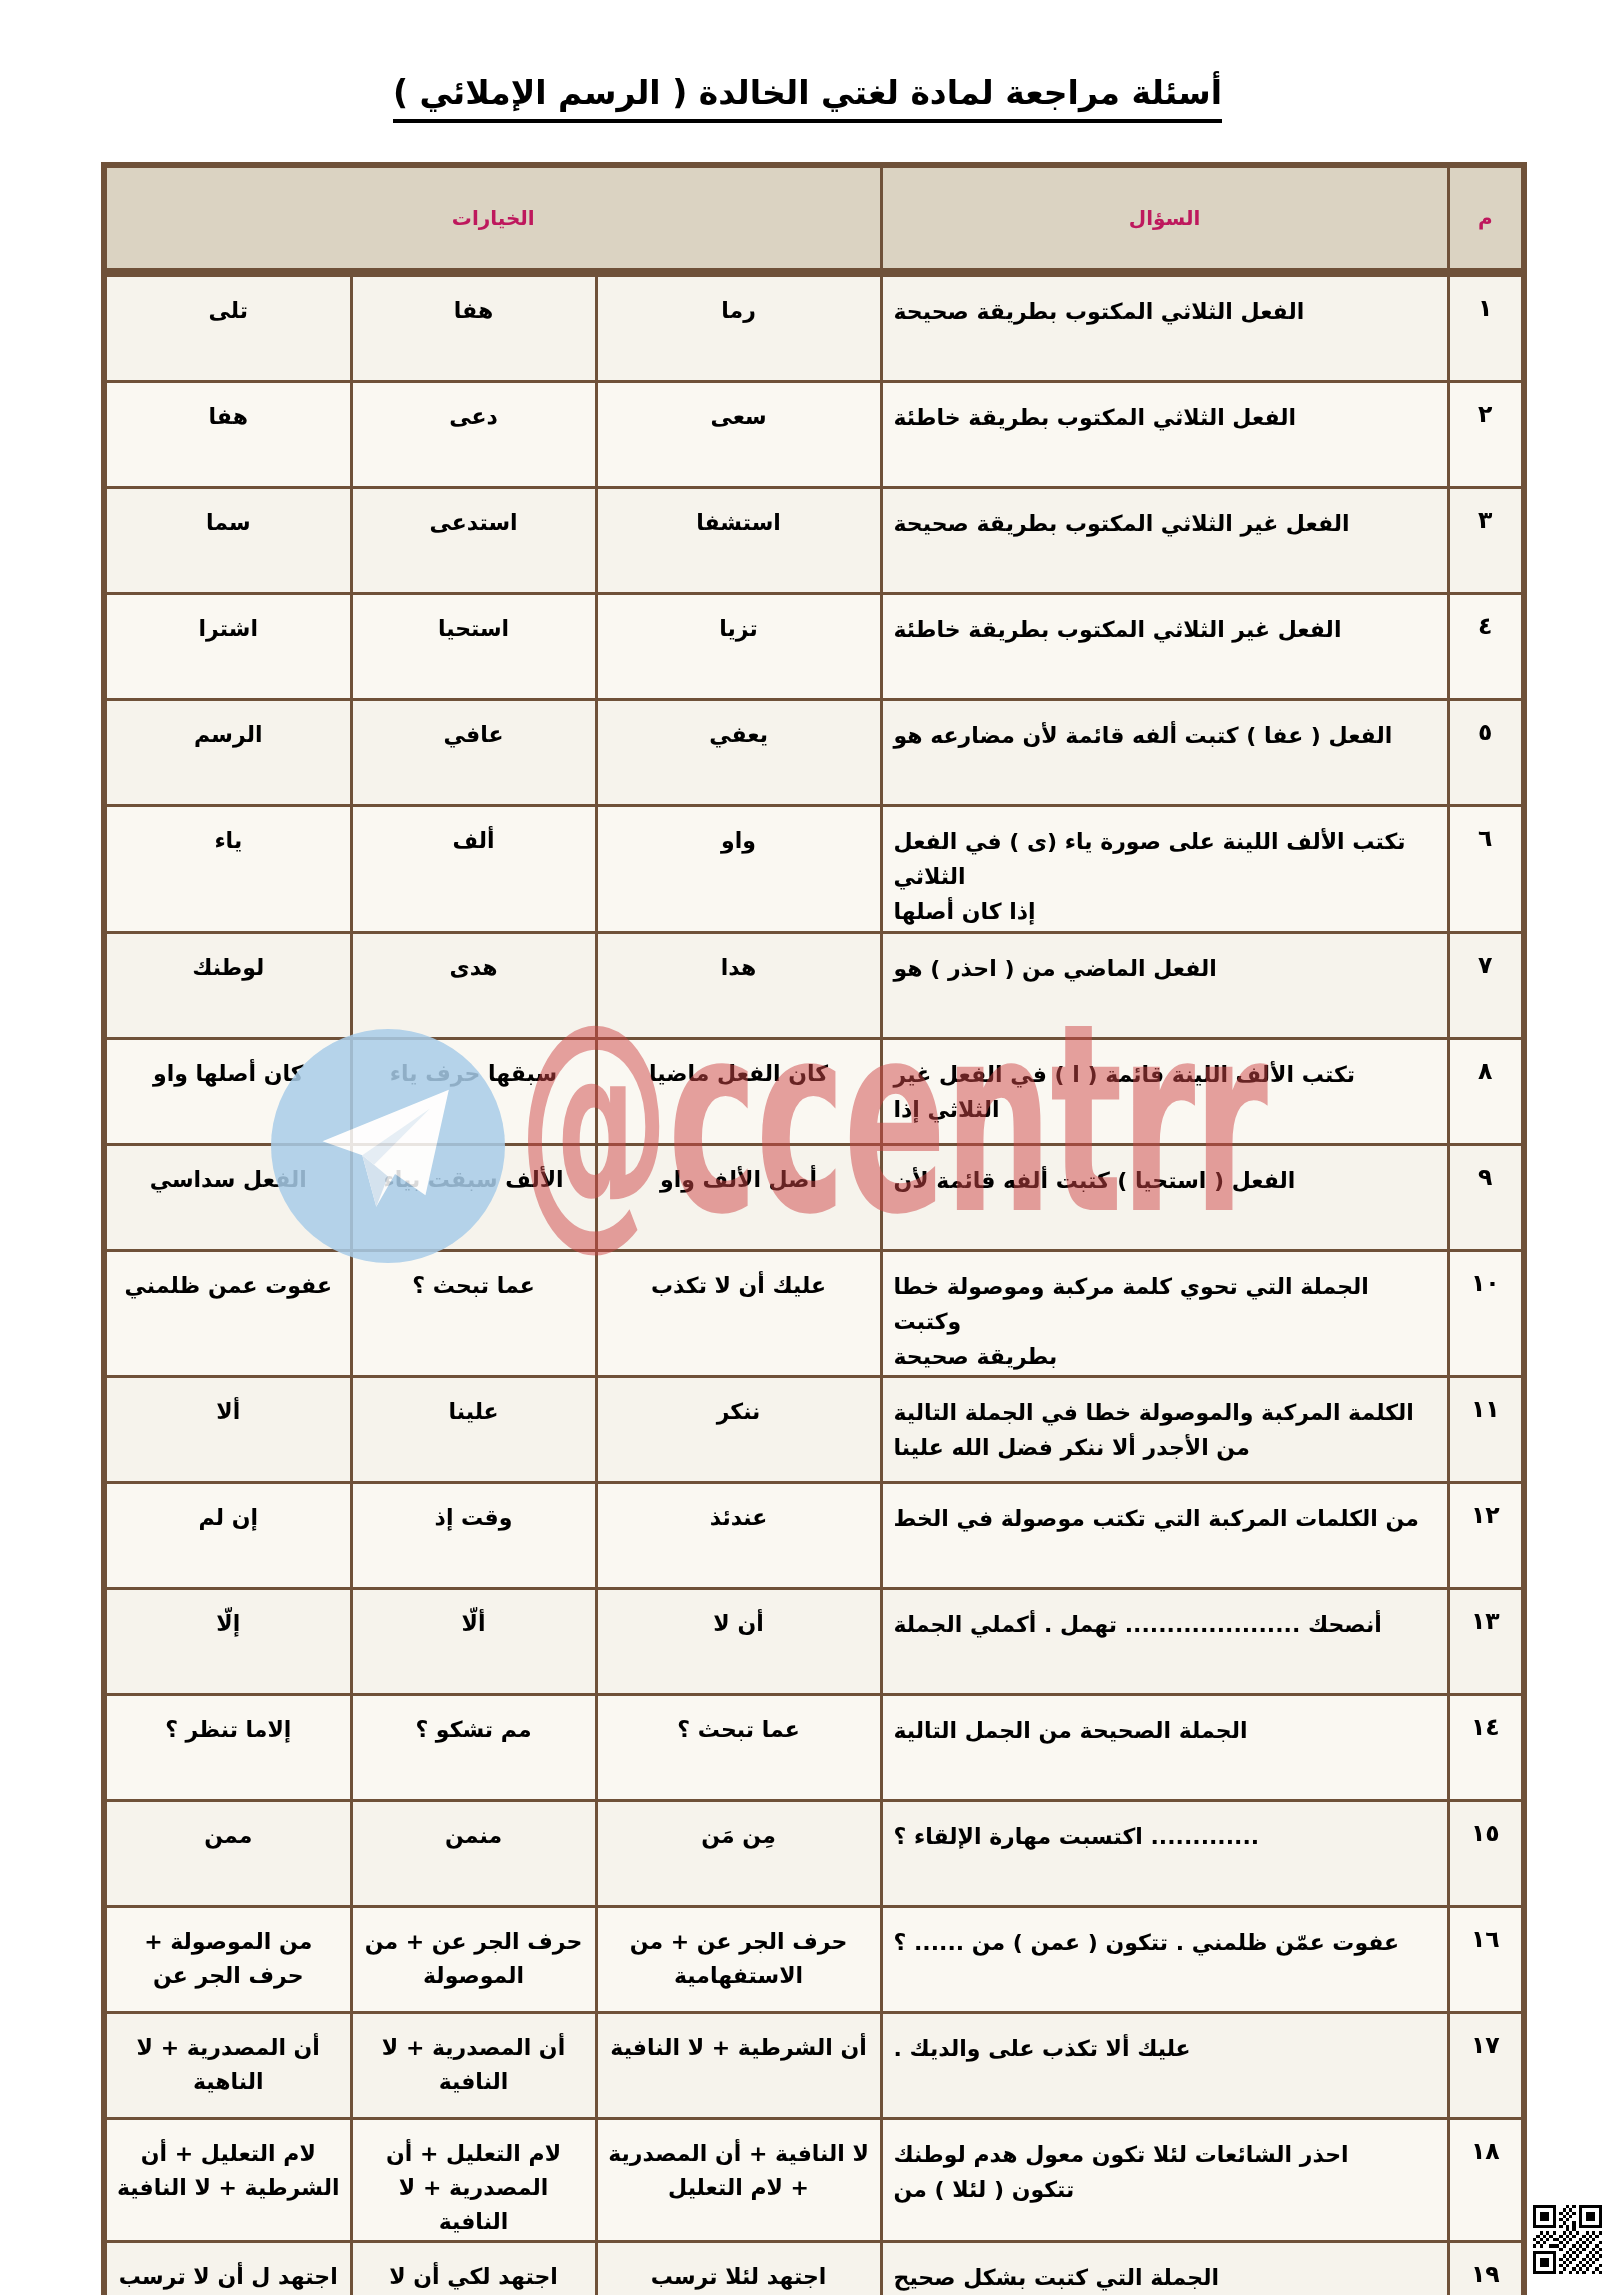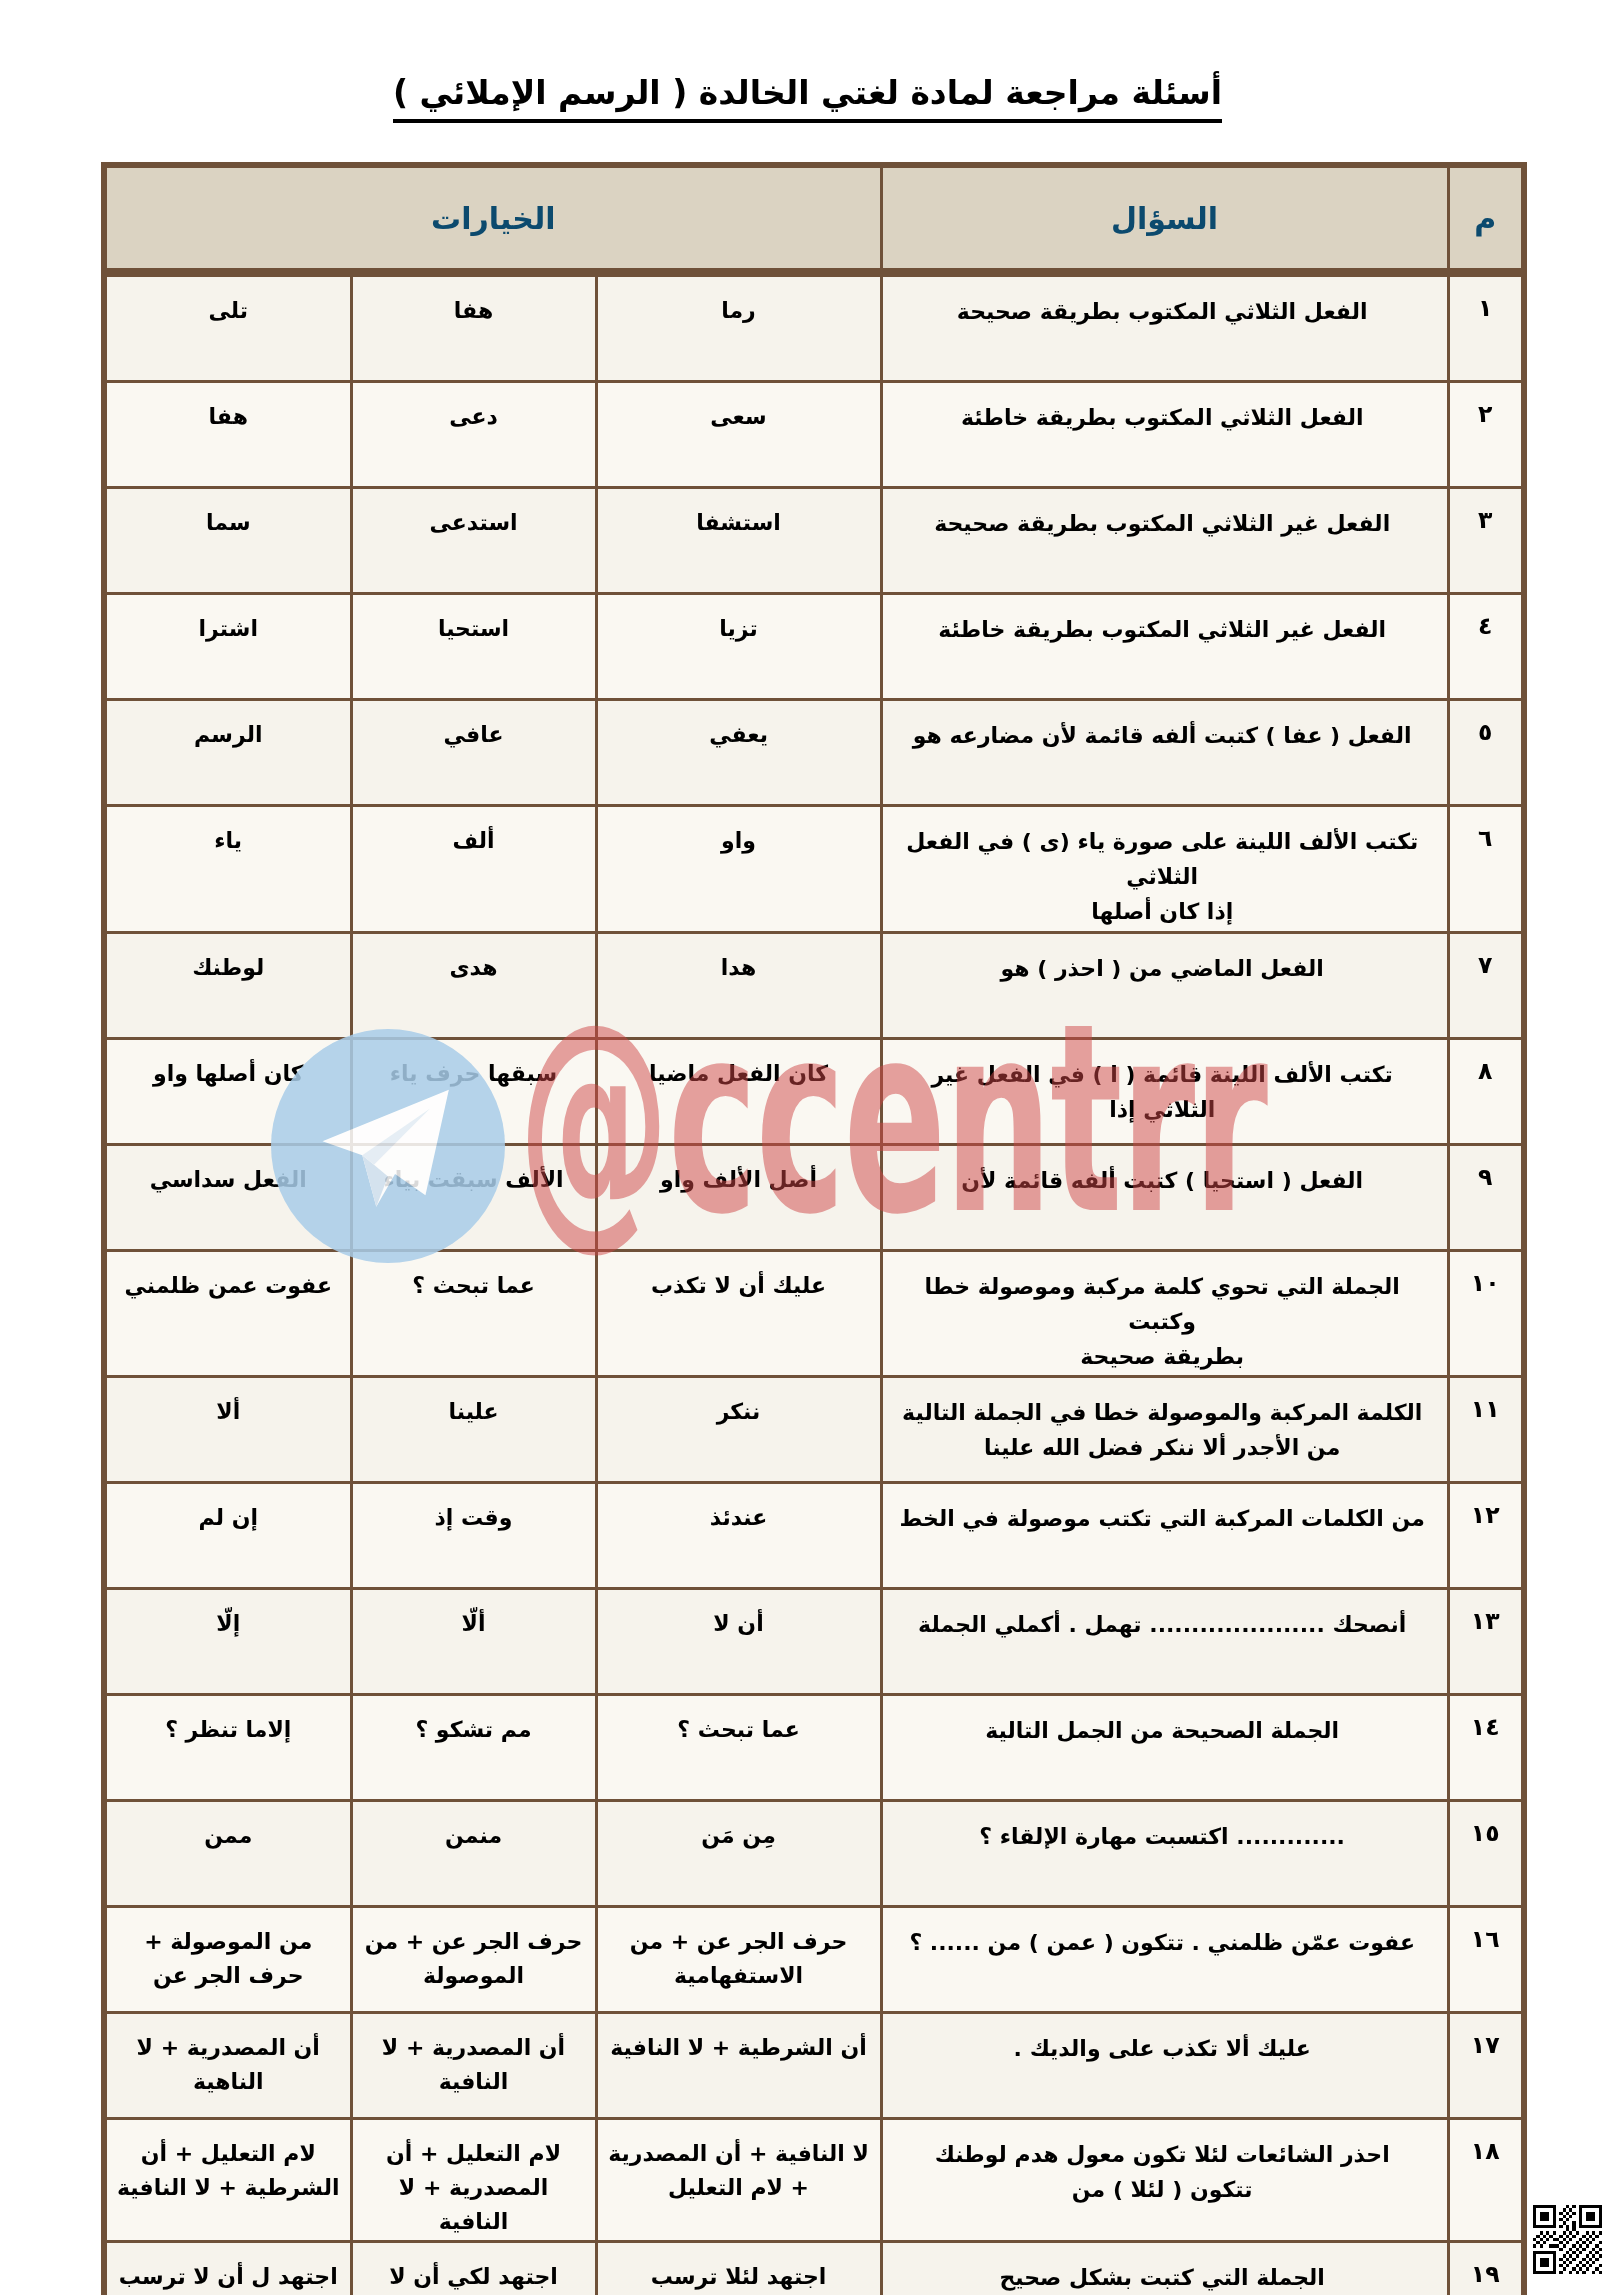--- a/index.html
+++ b/index.html
@@ -16,31 +16,31 @@
   
   table.questions{
     position:absolute;top:162px;left:101px;width:1420px;z-index:1;
     border-collapse:collapse;table-layout:fixed;
     border:6.5px solid #6f5139;
   }
   col.w-num{width:76px;} col.w-q{width:567px;}
   col.w-o1{width:285px;} col.w-o2{width:245px;} col.w-o3{width:247px;}
   th,td{border:3.9px solid #6f5139;}
   thead th{
-    height:98px;background:#dbd3c2;font-size:30px;font-weight:bold;color:#0c4a6e;
+    height:98px;background:#dbd3c2;font-size:20px;font-weight:bold;color:#be185d;
     text-align:center;vertical-align:middle;border-bottom-width:9.8px;
   }
   tbody td{
     height:85px;background:#faf8f2;vertical-align:top;padding-top:17px;
     font-size:22px;font-weight:bold;color:#000;
   }
   tbody tr:nth-child(odd) td{background:#f6f3ec;}
   tbody tr:last-child td{height:68px;}
   td.c-num{text-align:center;font-size:23.6px;}
-  td.c-q{text-align:center;padding-right:15.7px;padding-left:11px;white-space:pre-line;line-height:1.6;}
+  td.c-q{text-align:left;padding-right:15.7px;padding-left:11px;white-space:pre-line;line-height:1.6;}
   td.c-opt{text-align:center;padding-left:7.9px;padding-right:7.9px;line-height:1.55;}
   
   .watermark{position:absolute;inset:0;z-index:5;pointer-events:none;}
   .tg-icon{position:absolute;left:271px;top:1029px;width:234px;height:234px;opacity:.85;}
   .wm-text{
     position:absolute;left:518px;top:989px;direction:ltr;unicode-bidi:isolate;
     font-size:262px;font-weight:bold;line-height:1;letter-spacing:-3.9px;
     color:rgba(205,70,70,0.50);transform:scaleX(0.58);transform-origin:left top;
     white-space:nowrap;
   }

